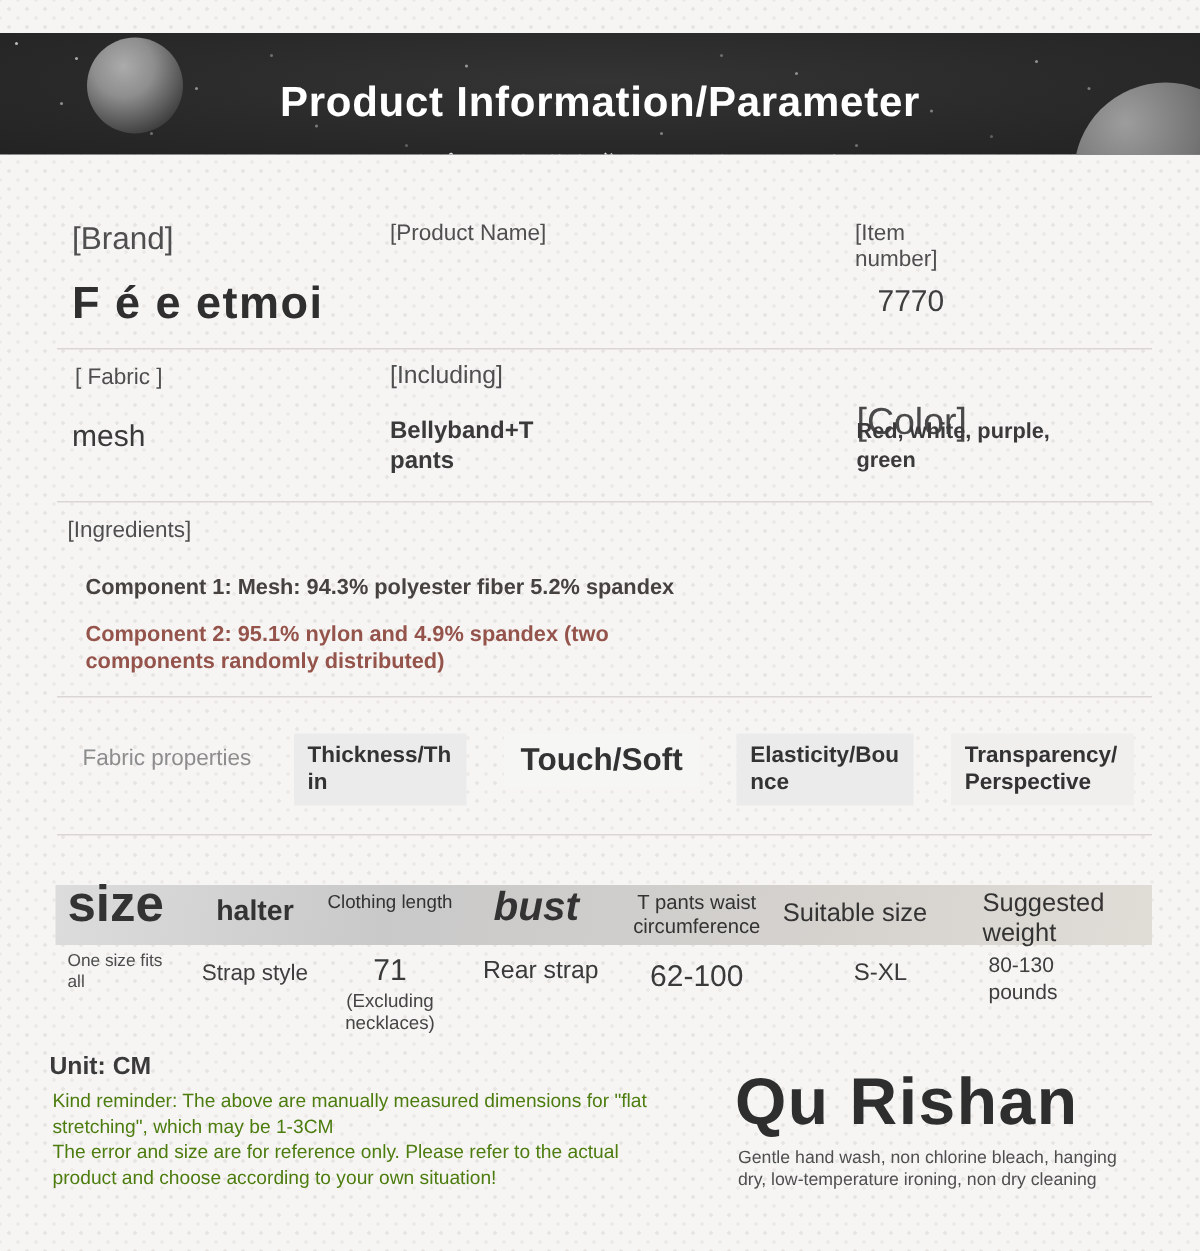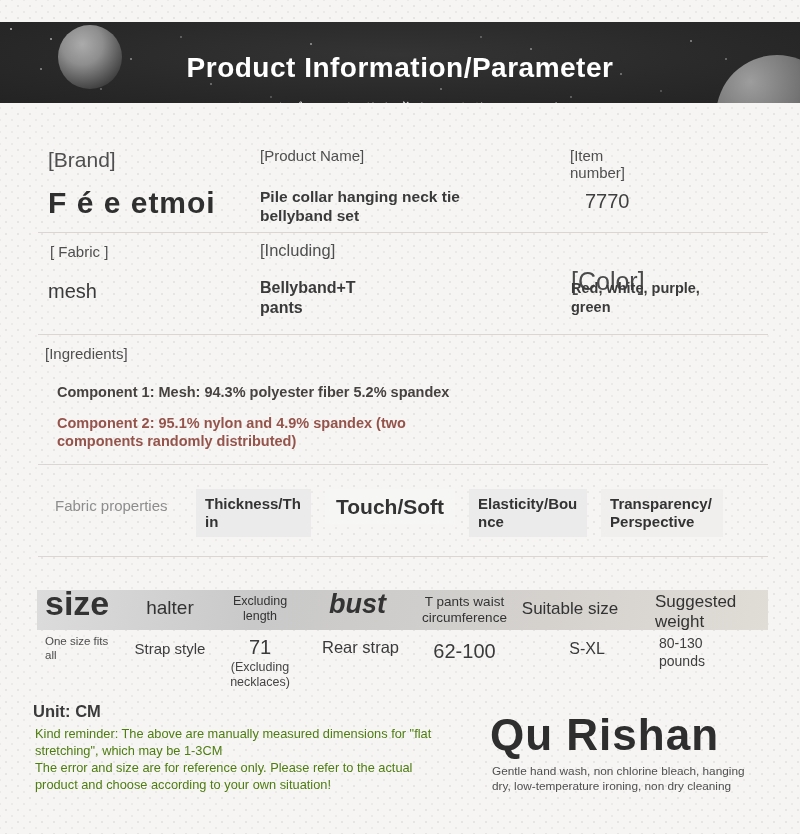--- a/index.html
+++ b/index.html
@@ -71,35 +71,35 @@
   .color-label  { position:absolute; left:571px; top:239px; font-size:25px; color:#4a4a4a;margin-top:28px; }
   .color-value  { position:absolute; left:571px; top:279px; font-size:14.5px; width:168px; line-height:1.3; }
 
   
   .ingr-label { position:absolute; left:45px; top:345px; font-size:15px; }
   .comp1 { position:absolute; left:57px; top:384px; font-size:14.5px; font-weight:700; color:#464240; }
   .comp2 { position:absolute; left:57px; top:414px; font-size:14.5px; font-weight:700; color:#95544b; width:400px; line-height:1.25; }
 
   
   .props-label { position:absolute; left:55px; top:497px; font-size:15px; color:#8d8d8d; }
-  .chips { position:absolute; left:196px; top:489px; display:flex; gap:14px; align-items:flex-start; }
+  .chips { position:absolute; left:196px; top:489px; display:flex; gap:25px; align-items:flex-start; }
   .chip { background:#ebebeb; padding:6px 9px; font-size:15px; font-weight:700; color:#333;
           line-height:1.2; overflow-wrap:anywhere; }
   .chip-1 { width:115px; }
   .chip-2 { background:#f6f6f5; font-size:21px; padding:5px 11px; width:auto; }
   .chip-3 { width:118px; }
   .chip-4 { background:#f0efee; width:122px; }
 
   
   .size-table { position:absolute; left:37px; top:590px; width:731px; height:110px; }
   .size-band { position:absolute; left:0; top:0; width:731px; height:40px;
     background:linear-gradient(100deg,#dcdcdc 0%,#c9c9c9 30%,#d5d2ce 70%,#e0dcd6 100%); }
   .st-cell { position:absolute; color:#333; }
   .h-size   { left:8px;  top:-6px;  font-size:34px; font-weight:700; }
-  .h-halter { left:88px; top:7px;  width:90px;  font-size:19px; font-weight:400; text-align:center; }
+  .h-halter { left:88px; top:7px;  width:90px;  font-size:19px; font-weight:700; text-align:center; }
   .h-cloth  { left:178px;top:4px;  width:90px;  font-size:12.5px; text-align:center; line-height:1.2; }
   .h-bust   { left:292px;top:-1px; font-size:27px; font-weight:700;font-style:italic; }
   .h-tpants { left:375px;top:4px;  width:105px; font-size:13.5px; font-weight:500; text-align:center; line-height:1.2; }
   .h-suit   { left:478px;top:9px;  width:110px; font-size:17px; font-weight:500; text-align:center; }
   .h-sugg   { left:618px;top:2px;  width:100px; font-size:17px; font-weight:500; line-height:1.15; }
 
   .r-onesize{ left:8px;  top:44px; width:72px;  font-size:11.5px; line-height:1.25; color:#4c4c4c; }
   .r-strap  { left:88px; top:50px; width:90px;  font-size:15px; text-align:center; color:#3e3e3e; }
   .r-71     { left:178px;top:46px; width:90px;  font-size:20px; text-align:center; color:#3a3a3a; }
   .r-71note { left:178px;top:70px; width:90px;  font-size:12.5px; text-align:center; line-height:1.2; color:#454545; }
@@ -129,21 +129,20 @@
 
   <div class="divider d1"></div>
   <div class="divider d2"></div>
   <div class="divider d3"></div>
   <div class="divider d4"></div>
 
   <div class="brand-label lbl">[Brand]</div>
   <div class="brand-value val">F é e etmoi</div>
 
   <div class="pname-label lbl">[Product Name]</div>
-  <div class="pname-value val">Pile collar hanging neck tie bellyband set</div>
 
   <div class="item-label lbl">[Item number]</div>
   <div class="item-value">7770</div>
 
   <div class="fabric-label lbl">[ Fabric ]</div>
   <div class="fabric-value">mesh</div>
 
   <div class="incl-label lbl">[Including]</div>
   <div class="incl-value val">Bellyband+T pants</div>
 
@@ -159,21 +158,21 @@
     <div class="chip chip-1">Thickness/Thin</div>
     <div class="chip chip-2">Touch/Soft</div>
     <div class="chip chip-3">Elasticity/Bounce</div>
     <div class="chip chip-4">Transparency/Perspective</div>
   </div>
 
   <div class="size-table">
     <div class="size-band"></div>
     <div class="st-cell h-size">size</div>
     <div class="st-cell h-halter">halter</div>
-    <div class="st-cell h-cloth">Excluding length</div>
+    <div class="st-cell h-cloth">Clothing length</div>
     <div class="st-cell h-bust">bust</div>
     <div class="st-cell h-tpants">T pants waist circumference</div>
     <div class="st-cell h-suit">Suitable size</div>
     <div class="st-cell h-sugg">Suggested weight</div>
 
     <div class="st-cell r-onesize">One size fits all</div>
     <div class="st-cell r-strap">Strap style</div>
     <div class="st-cell r-71">71</div>
     <div class="st-cell r-71note">(Excluding necklaces)</div>
     <div class="st-cell r-rear">Rear strap</div>

